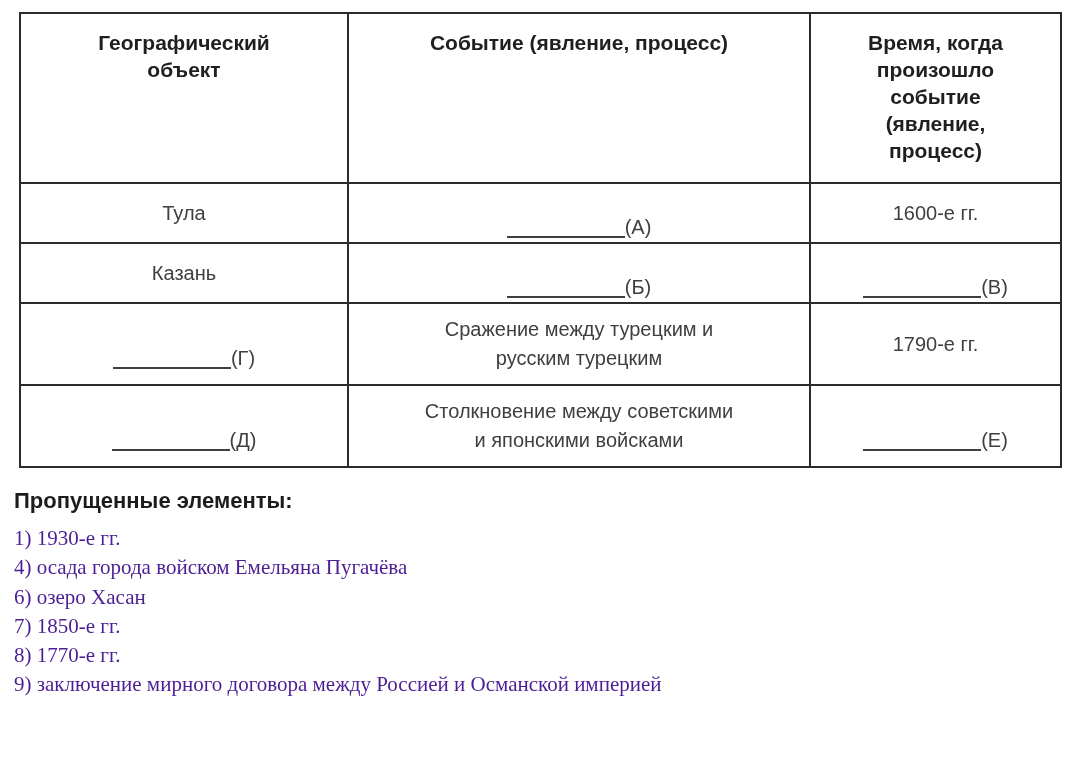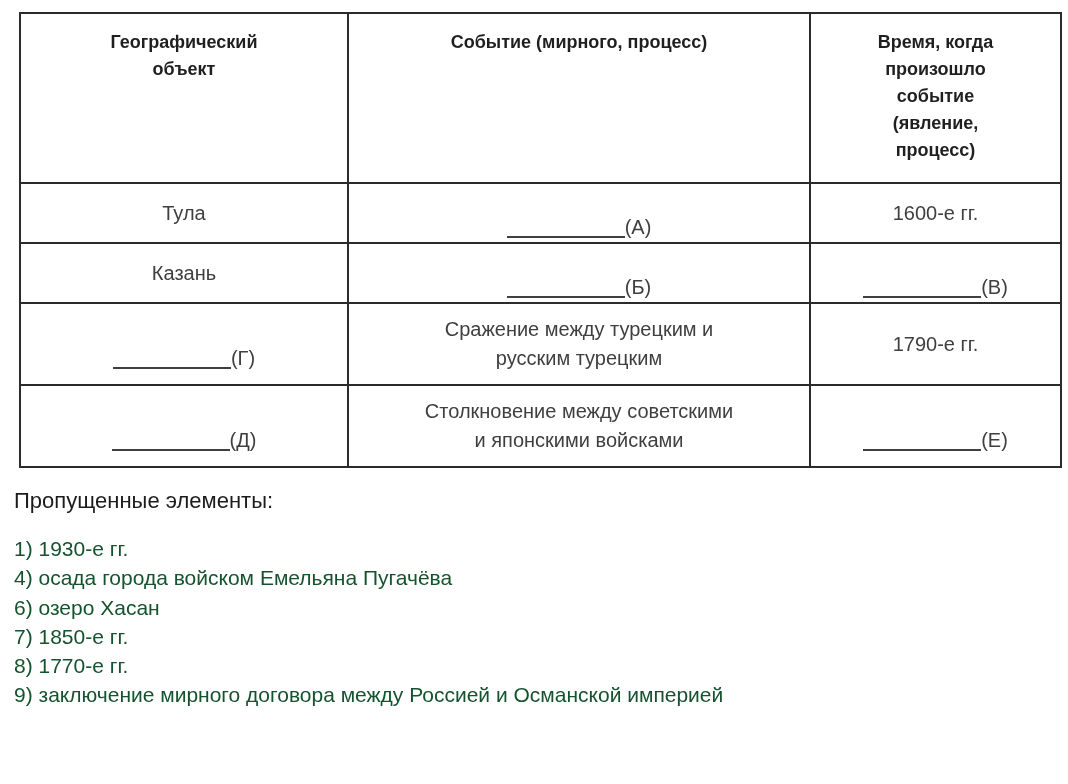--- a/index.html
+++ b/index.html
@@ -22,21 +22,21 @@
     table-layout: fixed;
   }
   table.grid th, table.grid td {
     border: 2px solid #2b2b2b;
     text-align: center;
     overflow: hidden;
   }
   table.grid th {
     vertical-align: top;
     padding-top: 15px;
-    font-size: 18px;
+    font-size: 21px;
     line-height: 27px;
     font-weight: bold;
     color: #1f1f1f;
     white-space: pre-line;
   }
   table.grid td {
     vertical-align: middle;
     font-size: 20px;
     line-height: 29px;
     font-weight: normal;
@@ -60,46 +60,47 @@
   
   .missing {
     position: absolute;
     left: 14px;
     top: 488px;
     width: 1040px;
   }
   .missing-heading {
     font-size: 22px;
     line-height: 26px;
-    font-weight: normal;
+    font-weight: bold;
     color: #1c1c1c;
-    margin-bottom: 20px;
+    margin-bottom: 10px;
   }
   .missing-item {
     font-size: 21px;
     line-height: 29.3px;
-    color: #14532d;
+    color: #4c1d95;
+    font-family: Liberation Serif, serif;
   }
 </style>
 </head>
 <body>
 
 <div class="page">
 
   <table class="grid">
     <colgroup>
       <col style="width:328px">
       <col style="width:462px">
       <col style="width:251px">
     </colgroup>
     <tbody>
         <tr class="row-header">
       <th>Географический
 объект</th>
-      <th>Событие (мирного, процесс)</th>
+      <th>Событие (явление, процесс)</th>
       <th>Время, когда
 произошло
 событие
 (явление,
 процесс)</th>
     </tr>
 
     <tr class="row-short">
       <td>Тула</td>
       <td>

